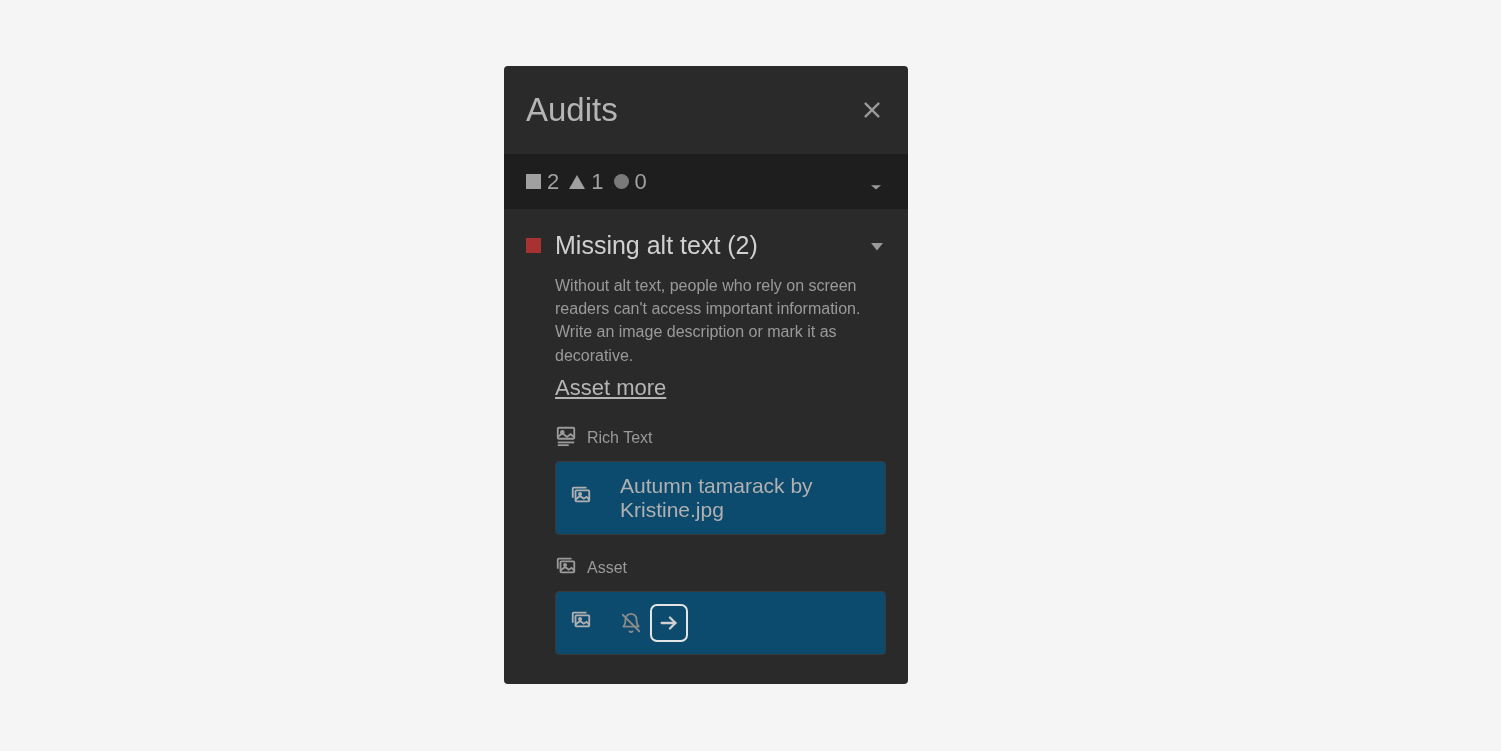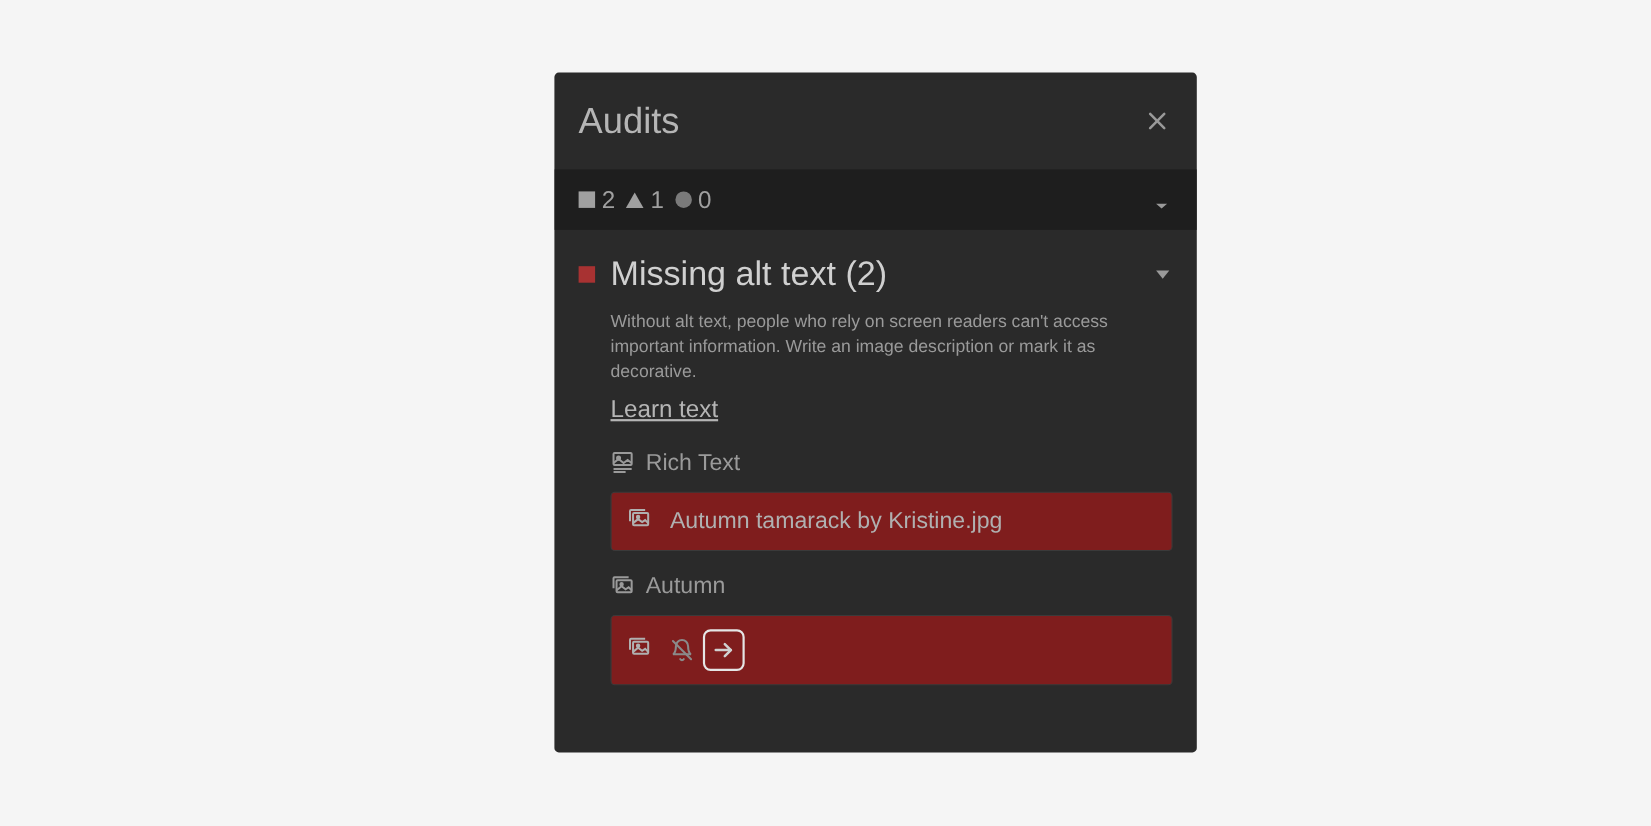--- a/index.html
+++ b/index.html
@@ -7,21 +7,21 @@
     background: #f5f5f5;
     font-family: -apple-system, BlinkMacSystemFont, "Segoe UI", Arial, sans-serif;
     width: 1501px;
     height: 751px;
     position: relative;
   }
   .panel {
     position: absolute;
     left: 504px;
     top: 66px;
-    width: 584px;
+    width: 404px;
     height: 618px;
     background: #2a2a2a;
     border-radius: 4px;
     overflow: hidden;
   }
   .panel-header {
     display: flex;
     align-items: center;
     justify-content: space-between;
     padding: 16px 22px 16px 22px;
@@ -94,21 +94,21 @@
     gap: 14px;
     margin-bottom: 14px;
   }
   .issue-marker {
     width: 15px; height: 15px;
     background: #a83232;
     flex-shrink: 0;
   }
   .issue-title {
     color: #d0d0d0;
-    font-size: 31px;
+    font-size: 25px;
     flex: 1;
   }
   .chevron-down {
     color: #9a9a9a;
     display: flex;
   }
   .chevron-down svg { width: 18px; height: 18px; }
   .issue-desc {
     color: #9a9a9a;
     font-size: 16px;
@@ -124,35 +124,35 @@
     display: inline-block;
     margin-bottom: 24px;
     cursor: pointer;
   }
   .element-group {
     margin-left: 29px;
     margin-bottom: 20px;
   }
   .element-label {
     display: flex;
-    align-items: flex-start;
+    align-items: center;
     gap: 10px;
     color: #9a9a9a;
-    font-size: 21px;
+    font-size: 16px;
     margin-bottom: 10px;
   }
   .rich-text-icon svg, .asset-icon svg, .img-icon svg { width: 22px; height: 22px; }
   .asset-row {
-    background: #7f1d1d;
+    background: #0c4a6e;
     border: 1px solid #3a3a3a;
     border-radius: 4px;
     padding: 12px 14px;
     display: flex;
     align-items: center;
-    gap: 17px;
+    gap: 28px;
     color: #b0b0b0;
     font-size: 21px;
     margin-left: 0;
   }
   .asset-row .filename { flex: 1; }
   .row-actions { display: flex; align-items: center; gap: 8px; }
   .bell-off {
     color: #8a8a8a;
     display: flex;
     cursor: pointer;
@@ -211,21 +211,21 @@
     <div class="issue-header">
       <div class="issue-marker"></div>
       <div class="issue-title">Missing alt text (2)</div>
       <div class="chevron-down">
         <svg viewBox="0 0 24 24" fill="currentColor">
           <path d="M4 8 L20 8 L12 18 Z"></path>
         </svg>
       </div>
     </div>
     <div class="issue-desc">Without alt text, people who rely on screen readers can't access important information. Write an image description or mark it as decorative.</div>
-    <a class="learn-link">Learn text</a>
+    <a class="learn-link">Asset more</a>
 
     <div class="element-group">
       <div class="element-label">
         <span class="rich-text-icon">
           <svg viewBox="0 0 24 24" fill="none" stroke="currentColor" stroke-width="2">
             <rect x="3" y="3" width="18" height="12" rx="1"></rect>
             <circle cx="8" cy="8" r="1.5" fill="currentColor"></circle>
             <path d="M3 13 L8 9 L13 13 L17 10 L21 13"></path>
             <line x1="3" y1="19" x2="21" y2="19"></line>
             <line x1="3" y1="22" x2="15" y2="22"></line>
@@ -249,21 +249,21 @@
     <div class="element-group">
       <div class="element-label">
         <span class="asset-icon">
           <svg viewBox="0 0 24 24" fill="none" stroke="currentColor" stroke-width="2">
             <rect x="6" y="7" width="15" height="12" rx="1"></rect>
             <path d="M3 15 V5 a1 1 0 0 1 1-1 h14"></path>
             <circle cx="11" cy="11" r="1.2" fill="currentColor"></circle>
             <path d="M6 17 L11 13 L15 16 L18 14 L21 17"></path>
           </svg>
         </span>
-        <span>Autumn</span>
+        <span>Asset</span>
       </div>
       <div class="asset-row">
         <span class="img-icon">
           <svg viewBox="0 0 24 24" fill="none" stroke="currentColor" stroke-width="2">
             <rect x="6" y="7" width="15" height="12" rx="1"></rect>
             <path d="M3 15 V5 a1 1 0 0 1 1-1 h14"></path>
             <circle cx="11" cy="11" r="1.2" fill="currentColor"></circle>
             <path d="M6 17 L11 13 L15 16 L18 14 L21 17"></path>
           </svg>
         </span>

